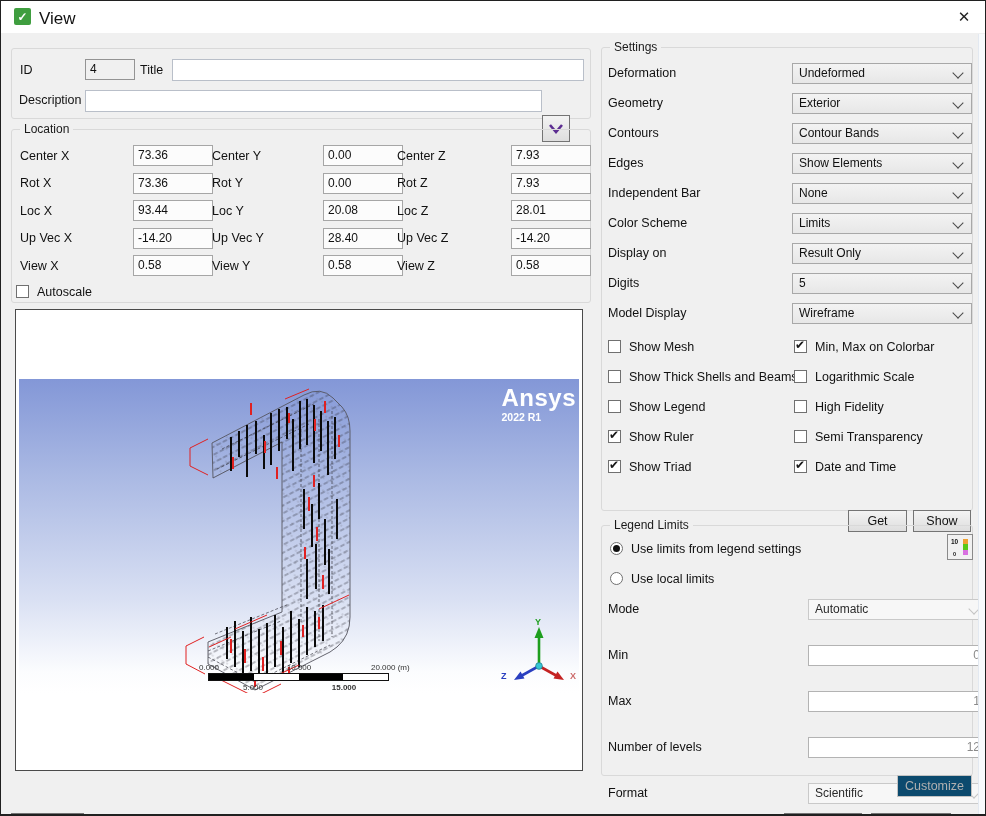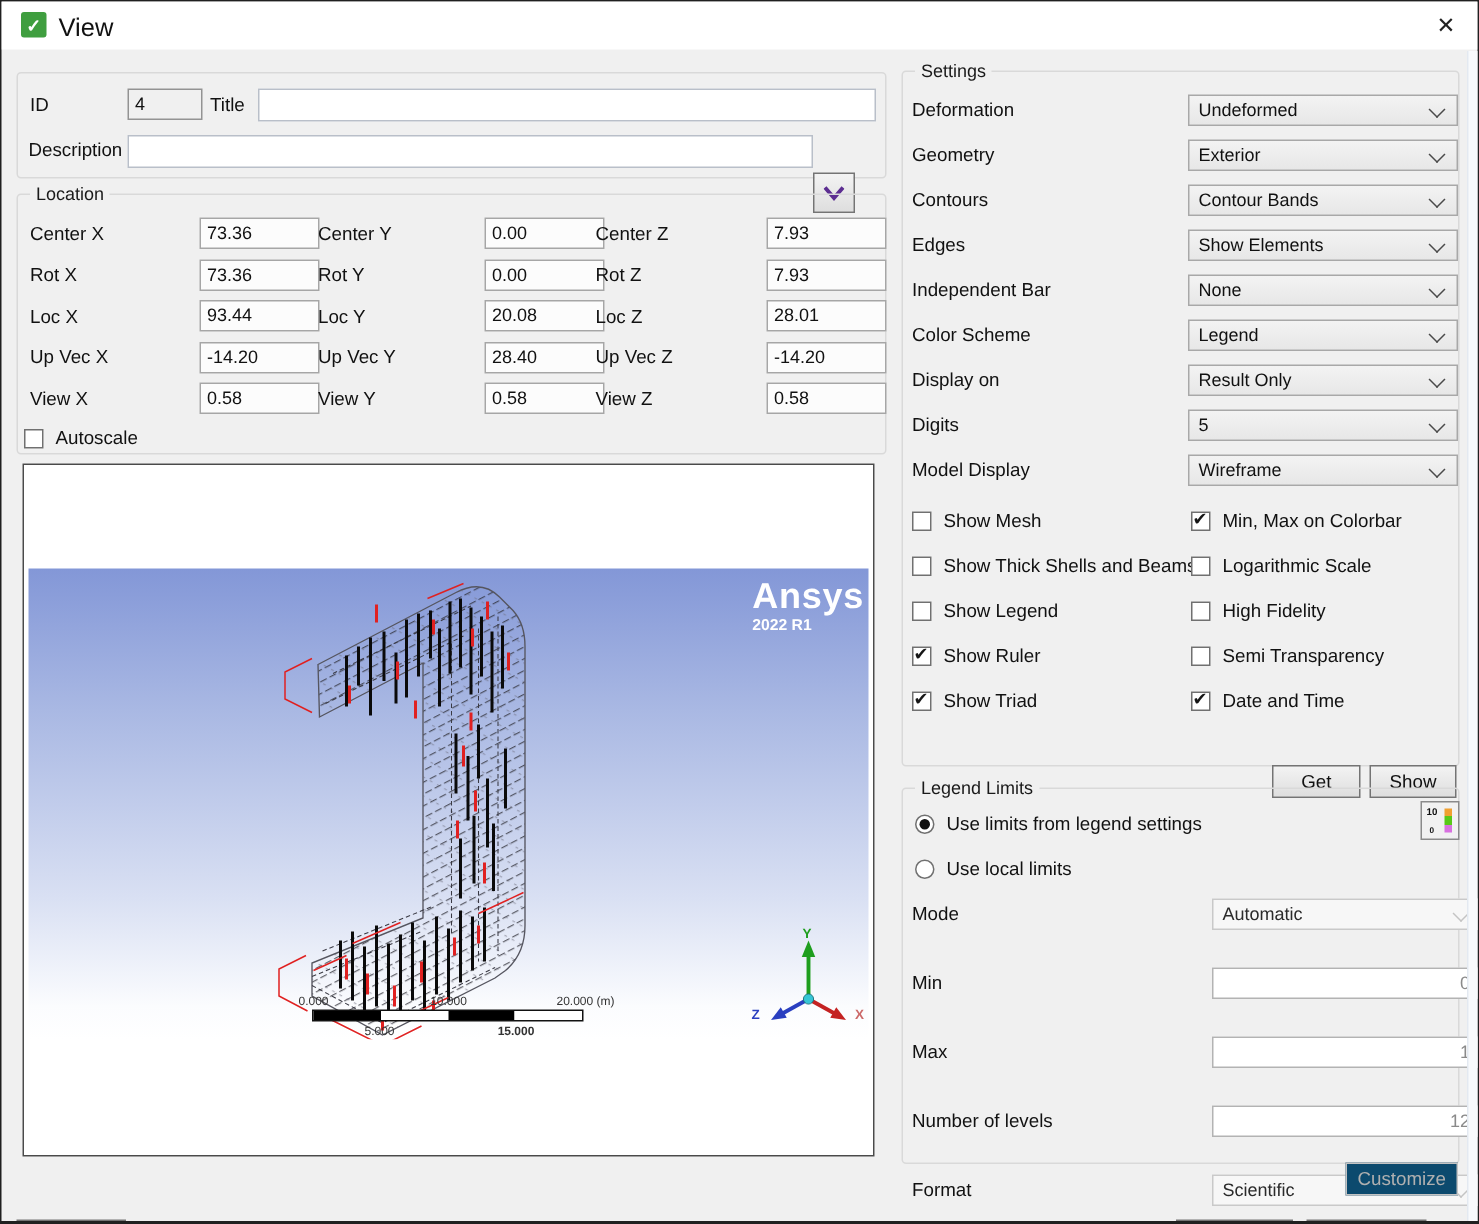--- a/index.html
+++ b/index.html
@@ -32,21 +32,21 @@
   .numfield{width:180px;height:21px;box-sizing:border-box;border:1px solid #b3b3b3;background:#fff;
     font-size:12px;line-height:19px;color:#8a8a8a;text-align:right;padding:0 7px;}
   .btn{background:linear-gradient(#f3f3f3,#dedede);border:1px solid #747474;font-size:12.5px;color:#111;
     display:flex;align-items:center;justify-content:center;box-sizing:border-box;cursor:default;margin-top:28px;}
   .btn.disabled{background:#0c4a6e;border-color:#c3c3c3;color:#b0b0b0;}
   
   .cb{position:relative;width:13px;height:13px;border:1px solid #707070;background:#fff;flex:0 0 13px;box-sizing:border-box;}
   .cb.checked::after{content:"\2714";position:absolute;left:0px;top:-3px;font-size:12px;color:#161616;}
   .radio{position:relative;width:13px;height:13px;border:1px solid #707070;border-radius:50%;background:#fff;flex:0 0 13px;box-sizing:border-box;}
   .radio.checked::after{content:"";position:absolute;left:2px;top:2px;width:7px;height:7px;border-radius:50%;background:#101010;}
-  .cbrow{display:flex;align-items:flex-end;gap:8px;}
+  .cbrow{display:flex;align-items:flex-start;gap:8px;}
   
   .loc-grid{position:absolute;left:8px;top:12px;display:grid;
     grid-template-columns:113px 79px 111px 74px 114px 70px;grid-auto-rows:27.5px;align-items:center;}
   .two-col{display:grid;grid-template-columns:184px 180px;grid-auto-rows:30px;align-items:center;position:absolute;}
   
   .viewport{position:absolute;left:14px;top:308px;width:568px;height:462px;background:#ffffff;
     border:1px solid #4a4a4a;box-sizing:border-box;}
   .render{position:absolute;left:3px;top:69px;width:560px;height:314px;
     background:linear-gradient(180deg,#8397d7 0%,#a9b8e3 30%,#d9e0f3 70%,#fbfcfe 93%,#ffffff 100%);overflow:hidden;}
   .brand{position:absolute;right:3px;top:7px;text-align:left;color:#fff;line-height:1;}
@@ -280,21 +280,21 @@
       <div class="combo"><span>Undeformed</span></div>
       <span class="lbl">Geometry</span>
       <div class="combo"><span>Exterior</span></div>
       <span class="lbl">Contours</span>
       <div class="combo"><span>Contour Bands</span></div>
       <span class="lbl">Edges</span>
       <div class="combo"><span>Show Elements</span></div>
       <span class="lbl">Independent Bar</span>
       <div class="combo"><span>None</span></div>
       <span class="lbl">Color Scheme</span>
-      <div class="combo"><span>Legend</span></div>
+      <div class="combo"><span>Limits</span></div>
       <span class="lbl">Display on</span>
       <div class="combo"><span>Result Only</span></div>
       <span class="lbl">Digits</span>
       <div class="combo"><span>5</span></div>
       <span class="lbl">Model Display</span>
       <div class="combo"><span>Wireframe</span></div>
     </div>
 
     <div class="two-col" style="left:6px;top:284px;grid-template-columns:186px 178px;">
       <div class="cbrow">

